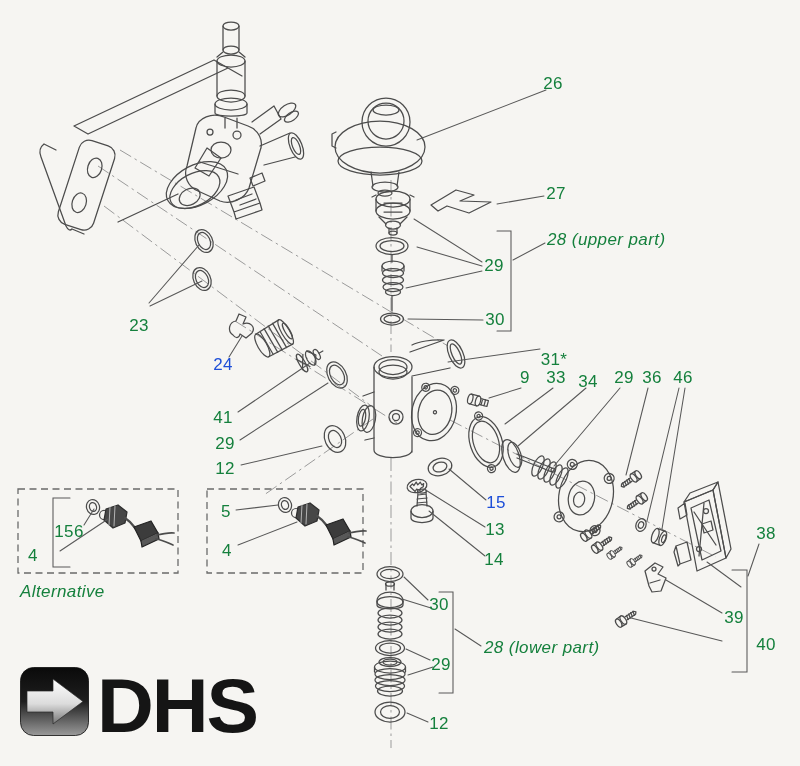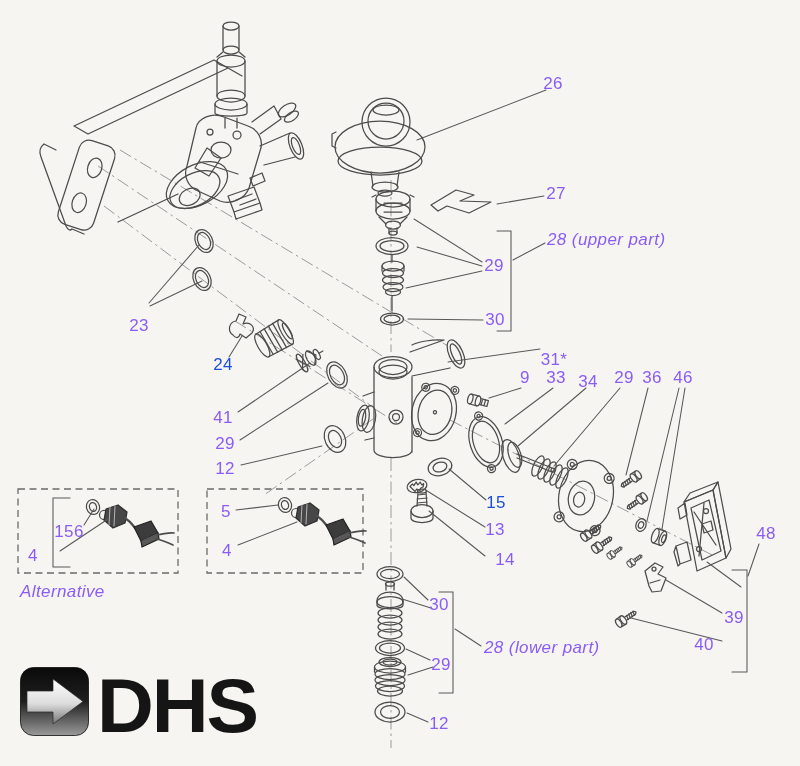--- a/index.html
+++ b/index.html
@@ -3,21 +3,21 @@
 <meta charset="utf-8">
 <style>
   html,body{margin:0;padding:0;background:#e9e9e7;}
   .stage{position:relative;width:800px;height:766px;background:#f6f5f2;overflow:hidden;
          font-family:"Liberation Sans",sans-serif;}
   .stage svg.diagram{position:absolute;left:0;top:0;width:800px;height:766px;}
   .art{stroke:#4c4c4c;fill:none;stroke-width:1.25;stroke-linecap:round;stroke-linejoin:round;}
   .leader{stroke:#585858;fill:none;stroke-width:1.05;stroke-linecap:round;}
   .cl{stroke:#9b9b9b;fill:none;stroke-width:1;stroke-dasharray:13 4 2.5 4;}
   .dbox{stroke:#6a6a6a;fill:none;stroke-width:1.3;stroke-dasharray:7 4.5;}
-  .lbl{position:absolute;font-size:17px;color:#8b5cf6;letter-spacing:.4px;white-space:nowrap;
+  .lbl{position:absolute;font-size:17px;color:#15803d;letter-spacing:.4px;white-space:nowrap;
        transform:translate(-50%,-50%);}
   .lbl.left{transform:translate(0,-50%);font-style:italic;}
   .lbl.dim{color:#1d4ed8;}
   .logo-text{font-family:"Liberation Sans",sans-serif;font-weight:bold;font-size:76px;
              fill:#151515;letter-spacing:-2px;}
 </style>
 </head>
 <body>
 
 <div class="stage">
@@ -420,27 +420,27 @@
 <div class="lbl" style="left:225px;top:469px">12</div>
 <div class="lbl" style="left:554px;top:360px">31*</div>
 <div class="lbl" style="left:525px;top:378px">9</div>
 <div class="lbl" style="left:556px;top:378px">33</div>
 <div class="lbl" style="left:588px;top:382px">34</div>
 <div class="lbl" style="left:624px;top:378px">29</div>
 <div class="lbl" style="left:652px;top:378px">36</div>
 <div class="lbl" style="left:683px;top:378px">46</div>
 <div class="lbl dim" style="left:496px;top:503px">15</div>
 <div class="lbl" style="left:495px;top:530px">13</div>
-<div class="lbl" style="left:505px;top:560px">14</div>
+<div class="lbl" style="left:494px;top:560px">14</div>
 <div class="lbl" style="left:69px;top:532px">156</div>
 <div class="lbl" style="left:33px;top:556px">4</div>
 <div class="lbl left" style="left:20px;top:592px">Alternative</div>
 <div class="lbl" style="left:226px;top:512px">5</div>
 <div class="lbl" style="left:227px;top:551px">4</div>
 <div class="lbl" style="left:439px;top:605px">30</div>
 <div class="lbl left" style="left:484px;top:648px">28 (lower part)</div>
 <div class="lbl" style="left:441px;top:665px">29</div>
 <div class="lbl" style="left:439px;top:724px">12</div>
-<div class="lbl" style="left:766px;top:534px">48</div>
+<div class="lbl" style="left:766px;top:534px">38</div>
 <div class="lbl" style="left:734px;top:618px">39</div>
-<div class="lbl" style="left:704px;top:645px">40</div>
+<div class="lbl" style="left:766px;top:645px">40</div>
 
 </div>
 
 </body></html>

